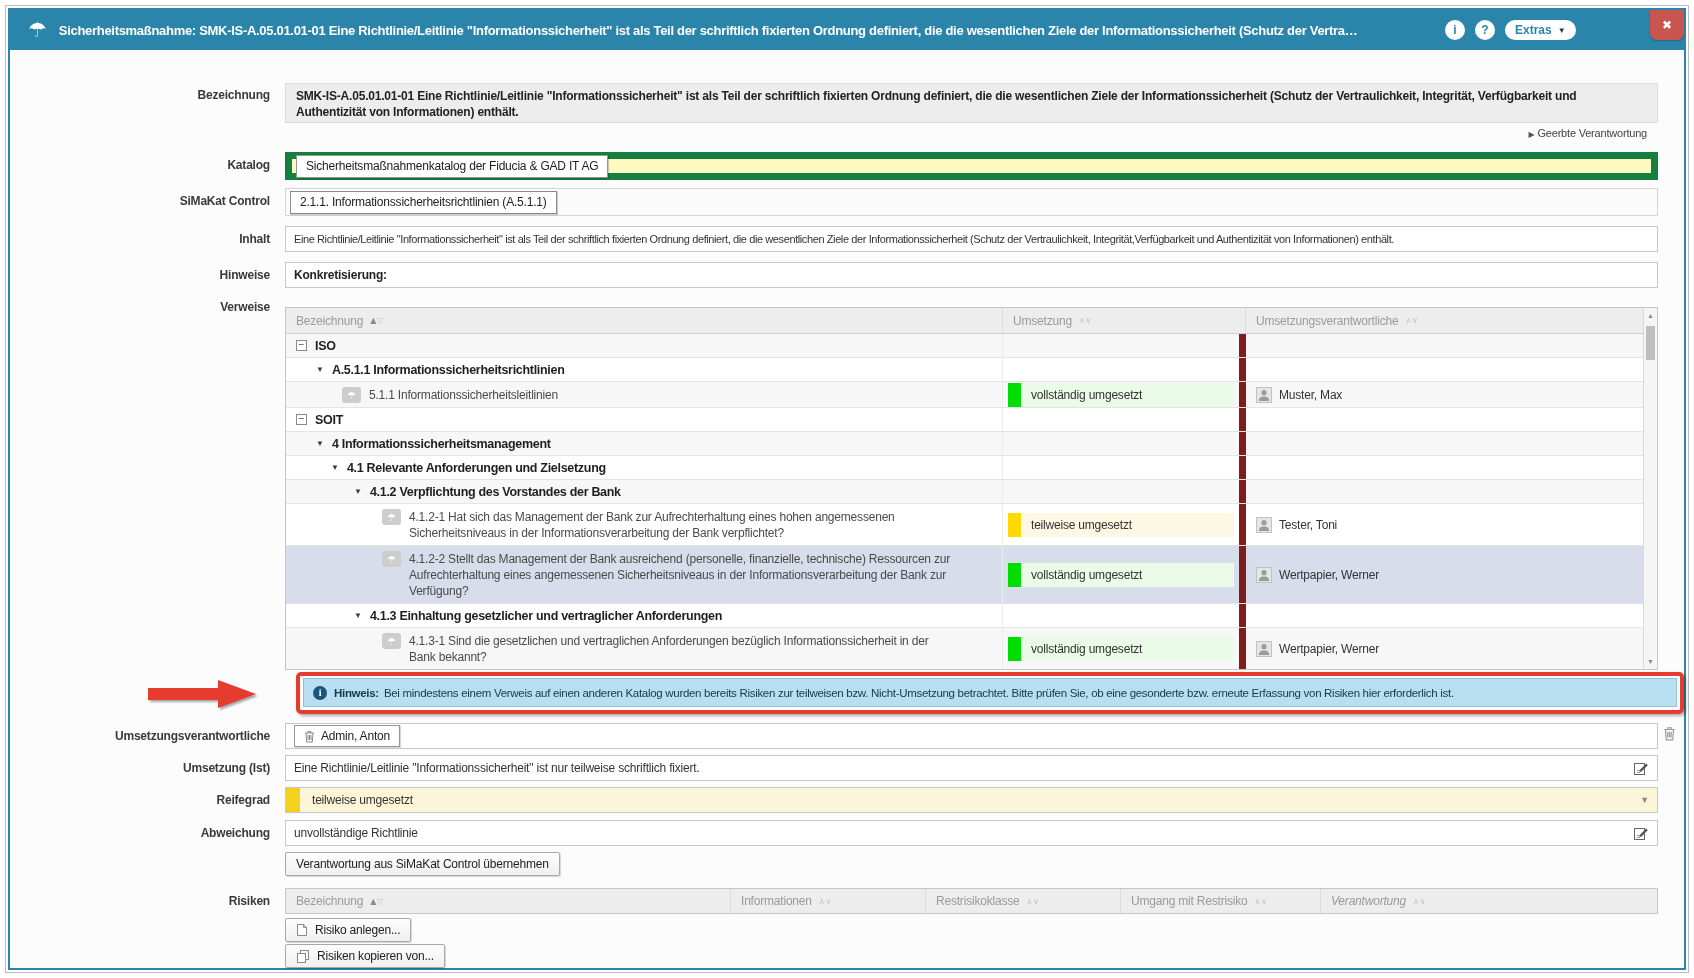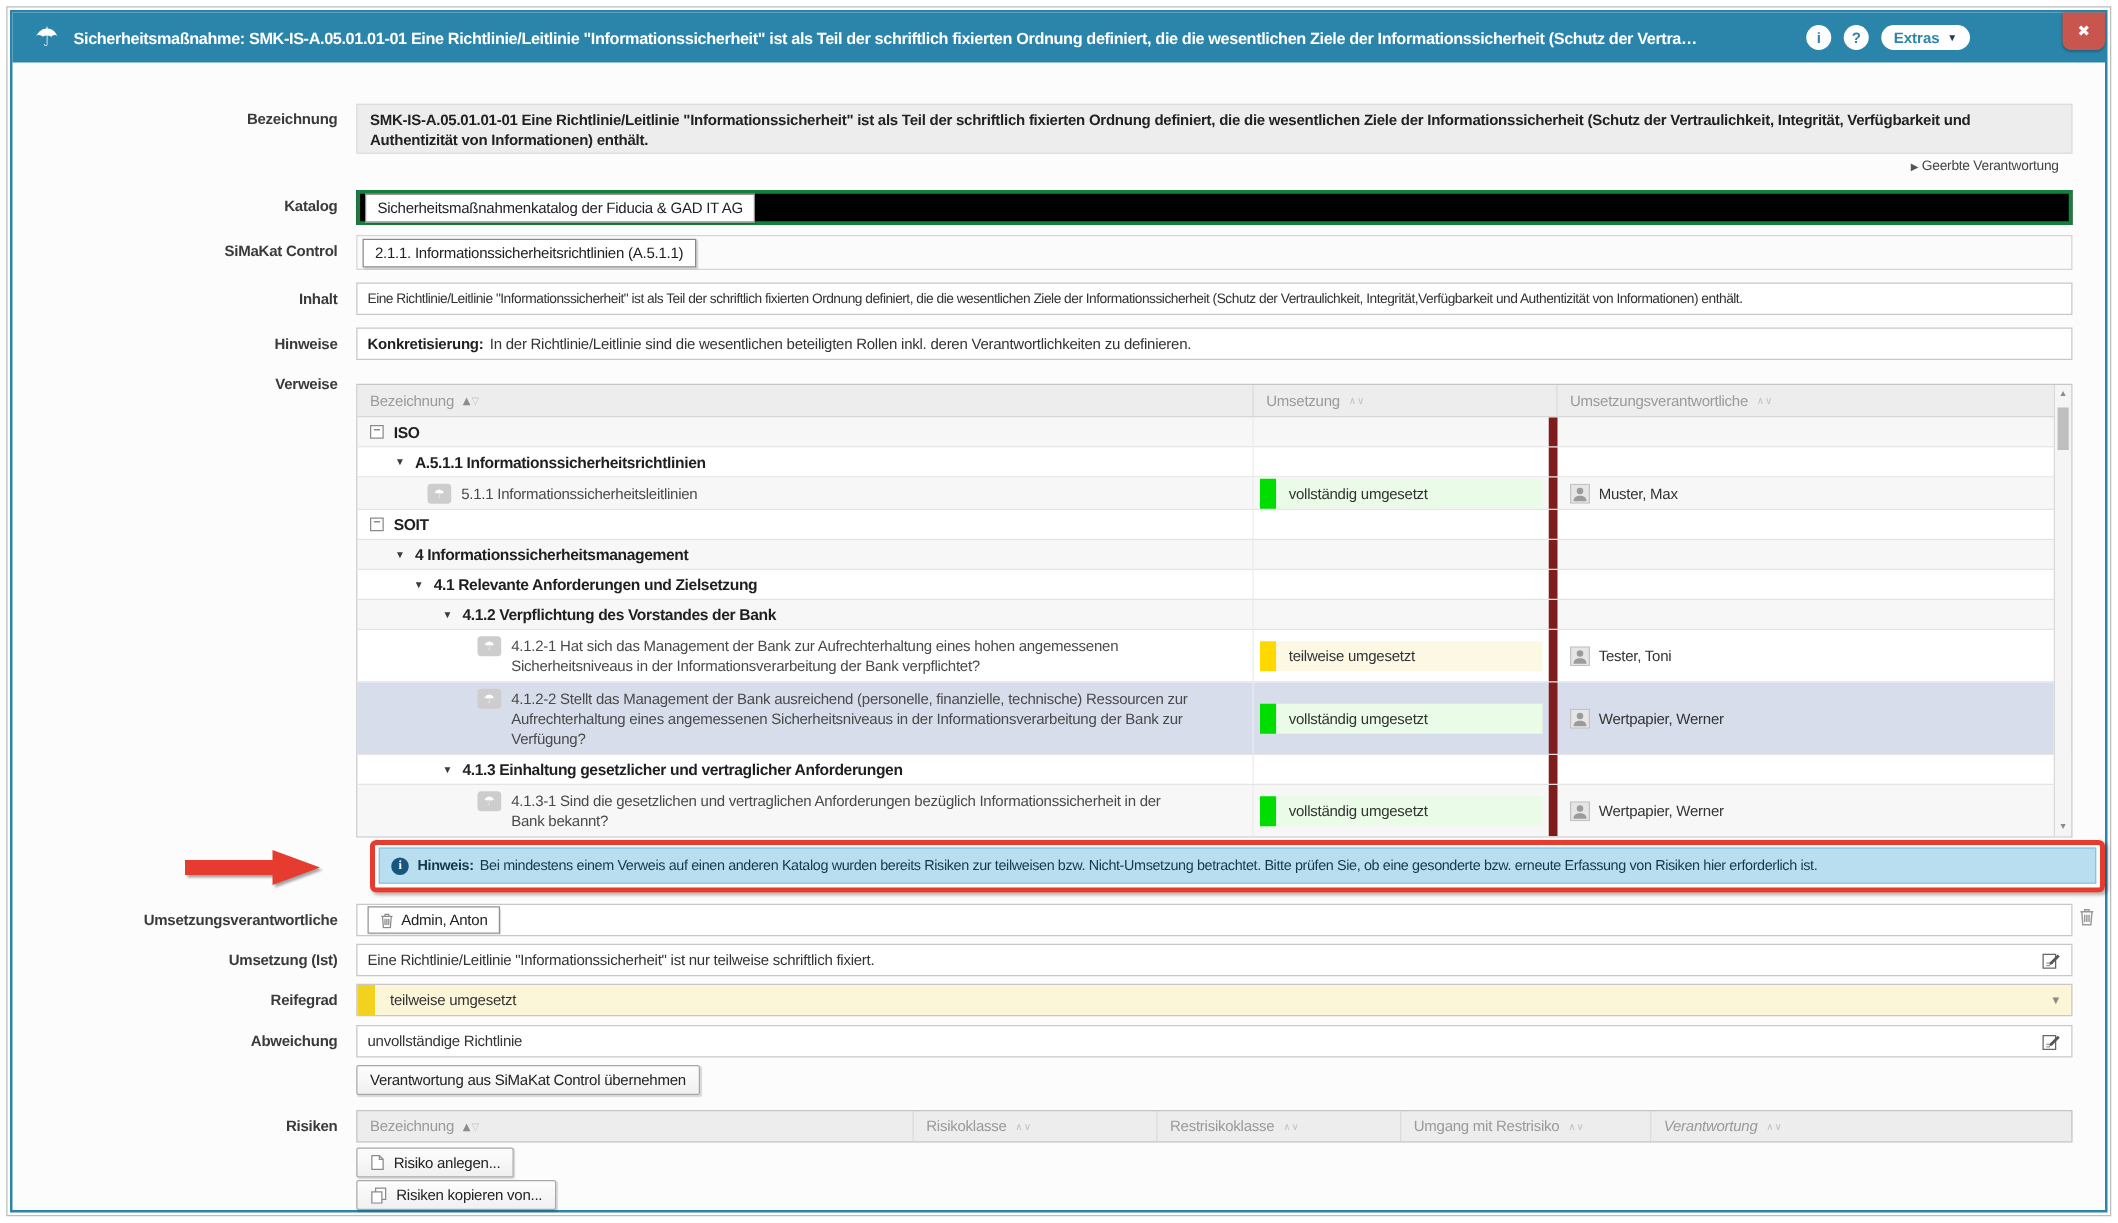--- a/index.html
+++ b/index.html
@@ -16,21 +16,21 @@
   .extras-btn{height:20px;border-radius:10px;background:#fff;color:#2b85ab;font-weight:bold;font-size:12px;display:flex;align-items:center;gap:6px;padding:0 10px;}
   .extras-caret{color:#1c3d4e;font-size:8px;}
   .close-btn{position:absolute;left:1650px;top:10px;width:34px;height:30px;background:#c9554f;border-radius:0 0 7px 7px;display:flex;align-items:center;justify-content:center;color:#fff;font-size:12px;font-family:"DejaVu Sans",sans-serif;box-shadow:0 1px 2px rgba(0,0,0,.25);}
   
   .flabel{position:absolute;left:15px;width:255px;text-align:right;font-weight:bold;font-size:12px;color:#3a3a3a;letter-spacing:-0.2px;}
   
   .bez-field{position:absolute;left:285px;top:83px;width:1373px;height:40px;box-sizing:border-box;background:#ededed;border:1px solid #dcdcdc;font-weight:bold;font-size:12px;color:#222;line-height:16px;padding:4px 10px;letter-spacing:-0.2px;overflow:hidden;}
   .geerbte{position:absolute;left:285px;top:127px;width:1362px;text-align:right;font-size:11px;color:#444;letter-spacing:-0.2px;}
   .geerbte .tri{font-size:8px;color:#555;margin-right:3px;}
   .band{position:absolute;left:285px;width:1373px;height:28px;box-sizing:border-box;display:flex;align-items:center;padding-left:4px;}
-  .band.katalog{top:152px;background:#000000;border:3px solid #15803d;}
+  .band.katalog{top:152px;background:#fef9c3;border:7px solid #15803d;}
   .band.simakat{top:188px;background:#fbfbfb;border:1px solid #d5d5d5;}
   .inline-btn{height:21px;background:#fff;border:1px solid #949494;box-shadow:1px 1px 1px rgba(0,0,0,.18);display:inline-flex;align-items:center;padding:0 9px;font-size:12px;color:#222;letter-spacing:-0.2px;gap:6px;}
   .tfield{position:absolute;left:285px;width:1373px;height:26px;box-sizing:border-box;background:#fff;border:1px solid #c8c8c8;display:flex;align-items:center;padding:0 8px;font-size:12px;color:#333;letter-spacing:-0.2px;white-space:nowrap;overflow:hidden;}
   .tfield.inhalt{top:226px;font-size:11px;letter-spacing:-0.4px;}
   .tfield.hinweise{top:262px;}
   .bold-prefix{font-weight:bold;margin-right:5px;color:#222;}
   
   .vtable{position:absolute;left:285px;top:307px;width:1373px;height:363px;box-sizing:border-box;border:1px solid #c6c6c6;background:#fff;overflow:hidden;}
   .vhead{display:flex;height:26px;background:#ededed;border-bottom:1px solid #cfcfcf;box-sizing:border-box;}
   .vh{display:flex;align-items:center;gap:7px;padding-left:10px;font-size:12px;color:#9a9a9a;border-right:1px solid #dcdcdc;box-sizing:border-box;letter-spacing:-0.2px;}
@@ -123,21 +123,20 @@
   <div class="band katalog">
     <span class="inline-btn">Sicherheitsmaßnahmenkatalog der Fiducia &amp; GAD IT AG</span>
   </div>
   <div class="band simakat">
     <span class="inline-btn" style="border-color:#8a8a8a;">2.1.1. Informationssicherheitsrichtlinien (A.5.1.1)</span>
   </div>
 
   <div class="tfield inhalt">Eine Richtlinie/Leitlinie "Informationssicherheit" ist als Teil der schriftlich fixierten Ordnung definiert, die die wesentlichen Ziele der Informationssicherheit (Schutz der Vertraulichkeit, Integrität,Verfügbarkeit und Authentizität von Informationen) enthält.</div>
   <div class="tfield hinweise">
     <span class="bold-prefix">Konkretisierung:</span>
-    <span>In der Richtlinie/Leitlinie sind die wesentlichen beteiligten Rollen inkl. deren Verantwortlichkeiten zu definieren.</span>
   </div>
 
   <div class="vtable">
     <div class="vhead">
         <div class="vh w0">
           <span>Bezeichnung</span>
           <span class="sort-pair">
             <span class="si a">▲</span>
             <span class="si">▽</span>
           </span>
@@ -358,21 +357,21 @@
 
   <div class="rtable">
       <div class="rh rw0">
         <span>Bezeichnung</span>
         <span class="sort-pair">
           <span class="si a">▲</span>
           <span class="si">▽</span>
         </span>
       </div>
       <div class="rh rw1">
-        <span>Risikoklasse</span>
+        <span>Informationen</span>
         <span class="sort-pair">
           <span class="si">∧</span>
           <span class="si">∨</span>
         </span>
       </div>
       <div class="rh rw2">
         <span>Restrisikoklasse</span>
         <span class="sort-pair">
           <span class="si">∧</span>
           <span class="si">∨</span>

